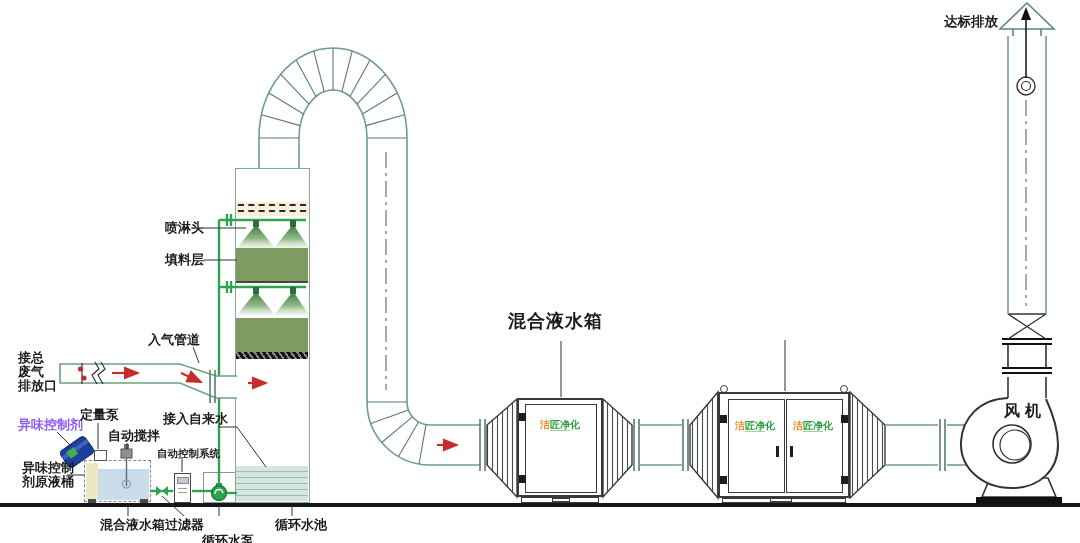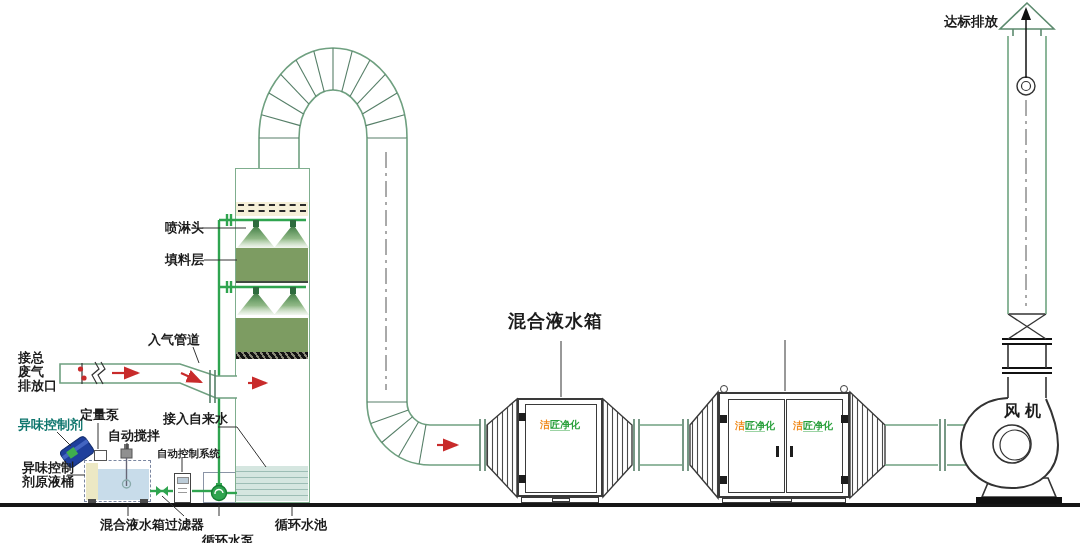--- a/index.html
+++ b/index.html
@@ -2,21 +2,21 @@
 <html><head>
 <meta charset="utf-8">
 <style>
   html,body{margin:0;padding:0;background:#fff;}
   #canvas{position:relative;width:1080px;height:543px;background:#ffffff;overflow:hidden;
           font-family:"DejaVu Sans","Liberation Sans",sans-serif;color:#1c1c1c;}
   .abs{position:absolute;}
   .lbl{position:absolute;font-size:13px;font-weight:600;line-height:14px;white-space:pre-line;z-index:40;}
   .lbl-sm{font-size:10.5px;}
   .lbl-title{font-size:18px;font-weight:700;letter-spacing:1px;}
-  .lbl-orange{color:#0f766e;font-weight:700;}
+  .lbl-orange{color:#8b5cf6;font-weight:700;}
   
   #tower{left:235px;top:168px;width:75px;height:335px;border:1.5px solid #7fae8e;background:#fff;box-sizing:border-box;z-index:5;}
   .t-inner{position:absolute;left:0;width:71.5px;}
   #demister{top:33px;height:14px;background:#f6f0d8;}
   .dash-row{position:absolute;left:2px;right:2px;height:0;border-top:2px dashed #2b2b2b;}
   .packing{background:#7d9c62;}
   #packing1{top:79px;height:33px;}
   #support-line{top:112px;height:2px;background:#3f4a3f;}
   #packing2{top:149px;height:34px;}
   #grid-band{top:183px;height:7px;background:repeating-linear-gradient(55deg,#141414 0 3px,#8a8a7a 3px 5px);}

